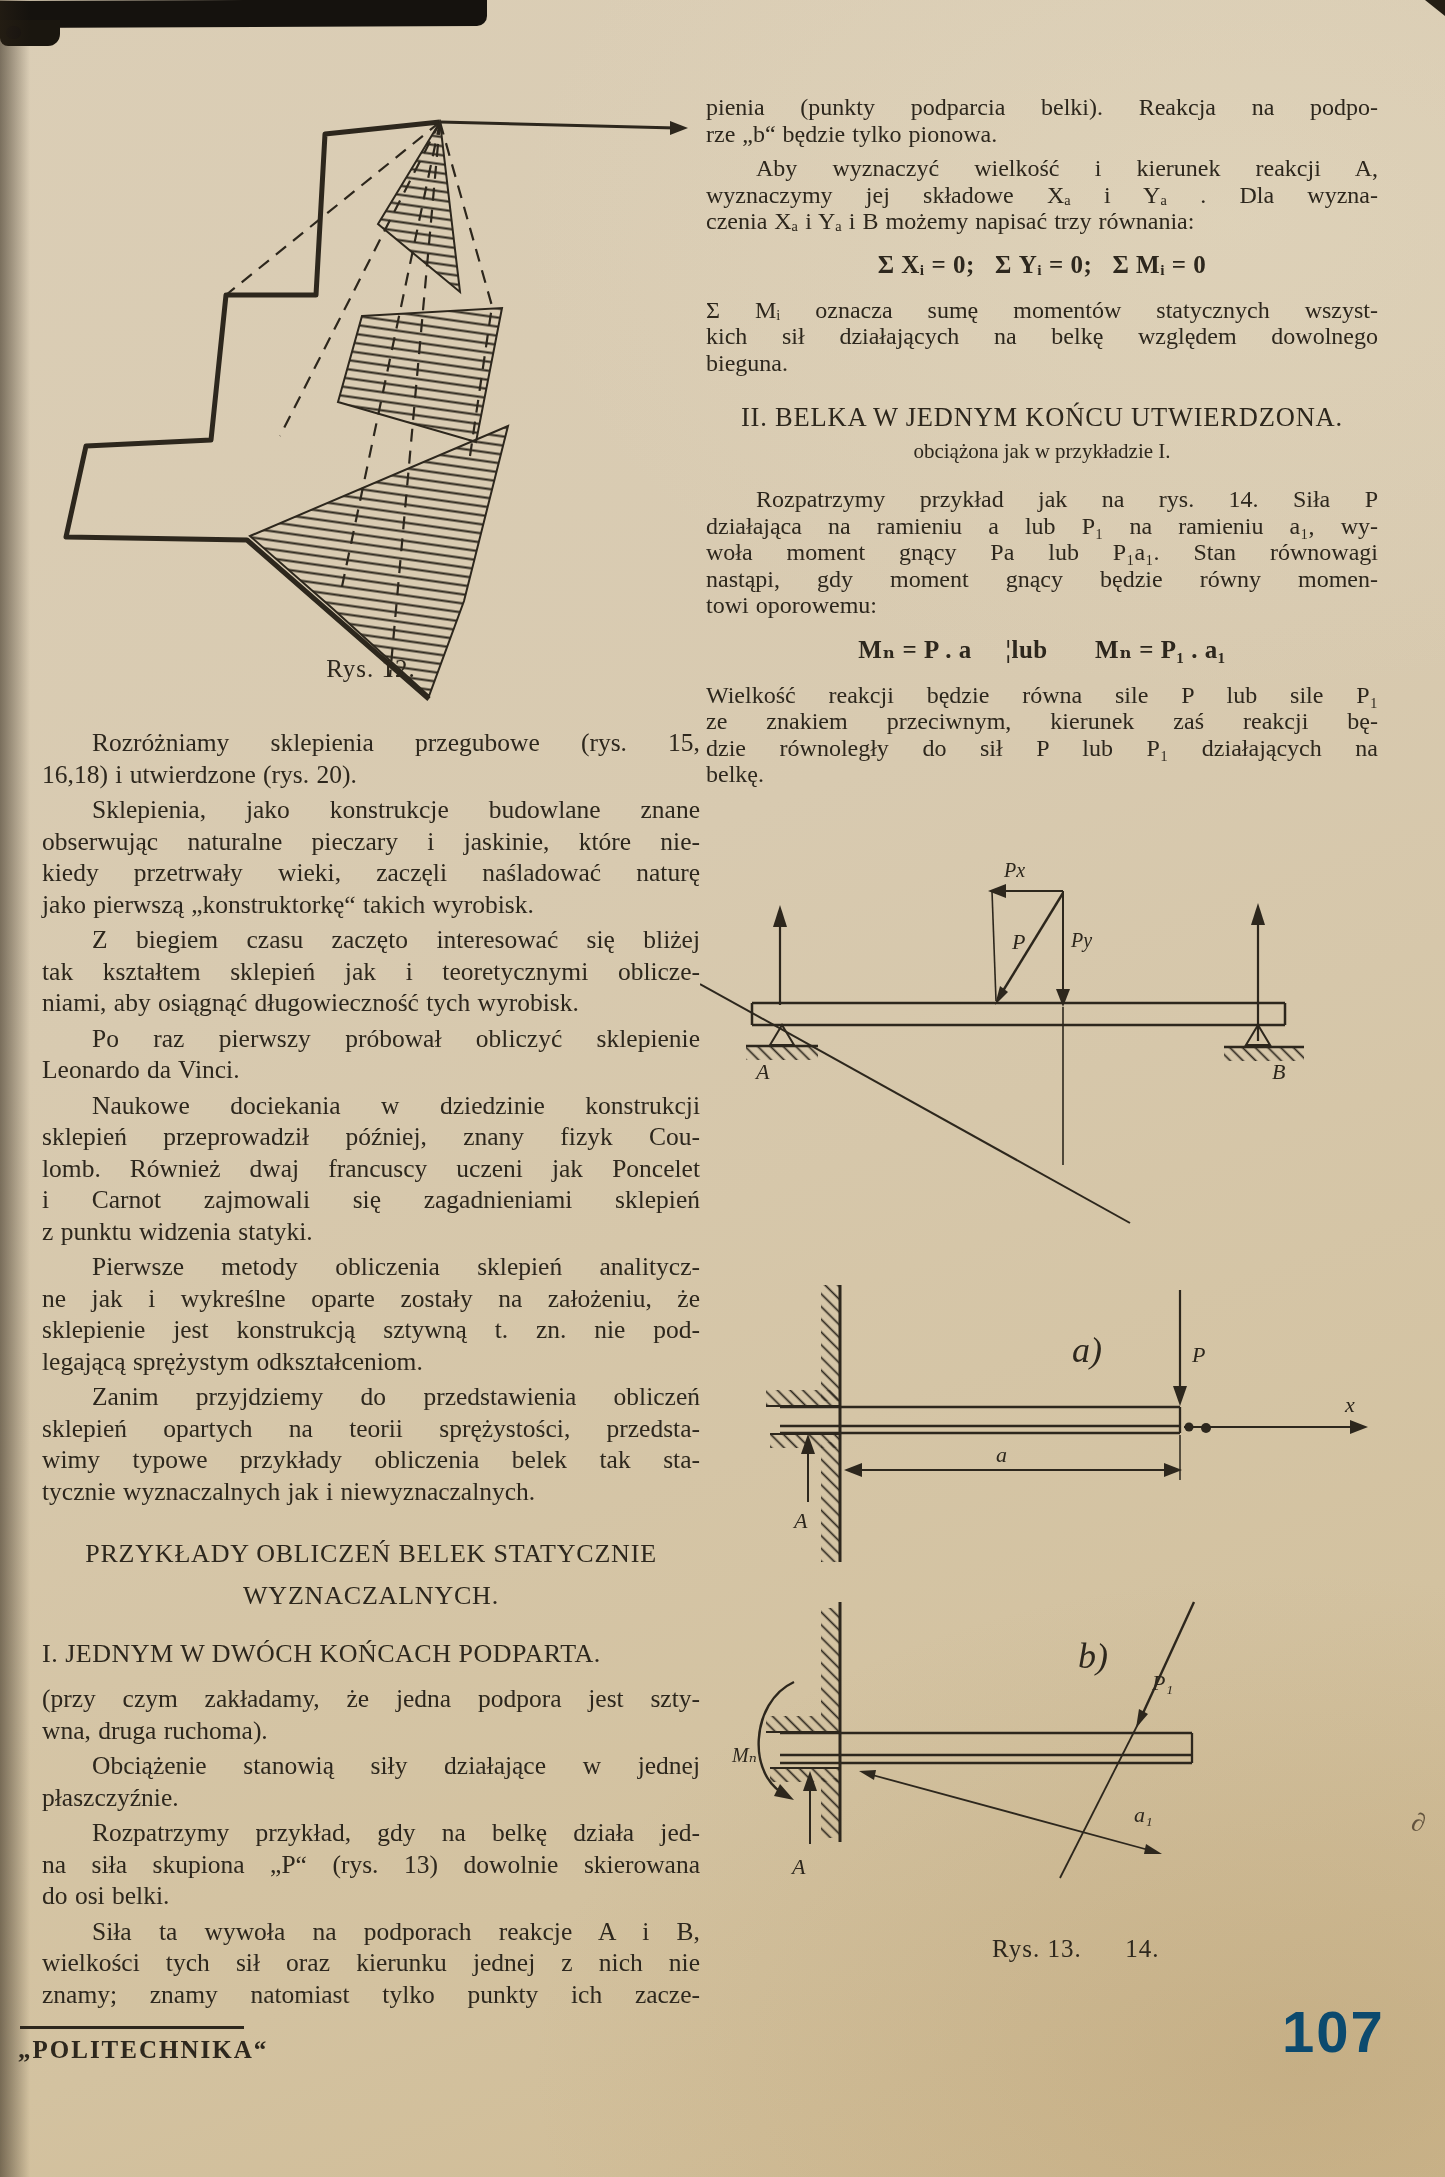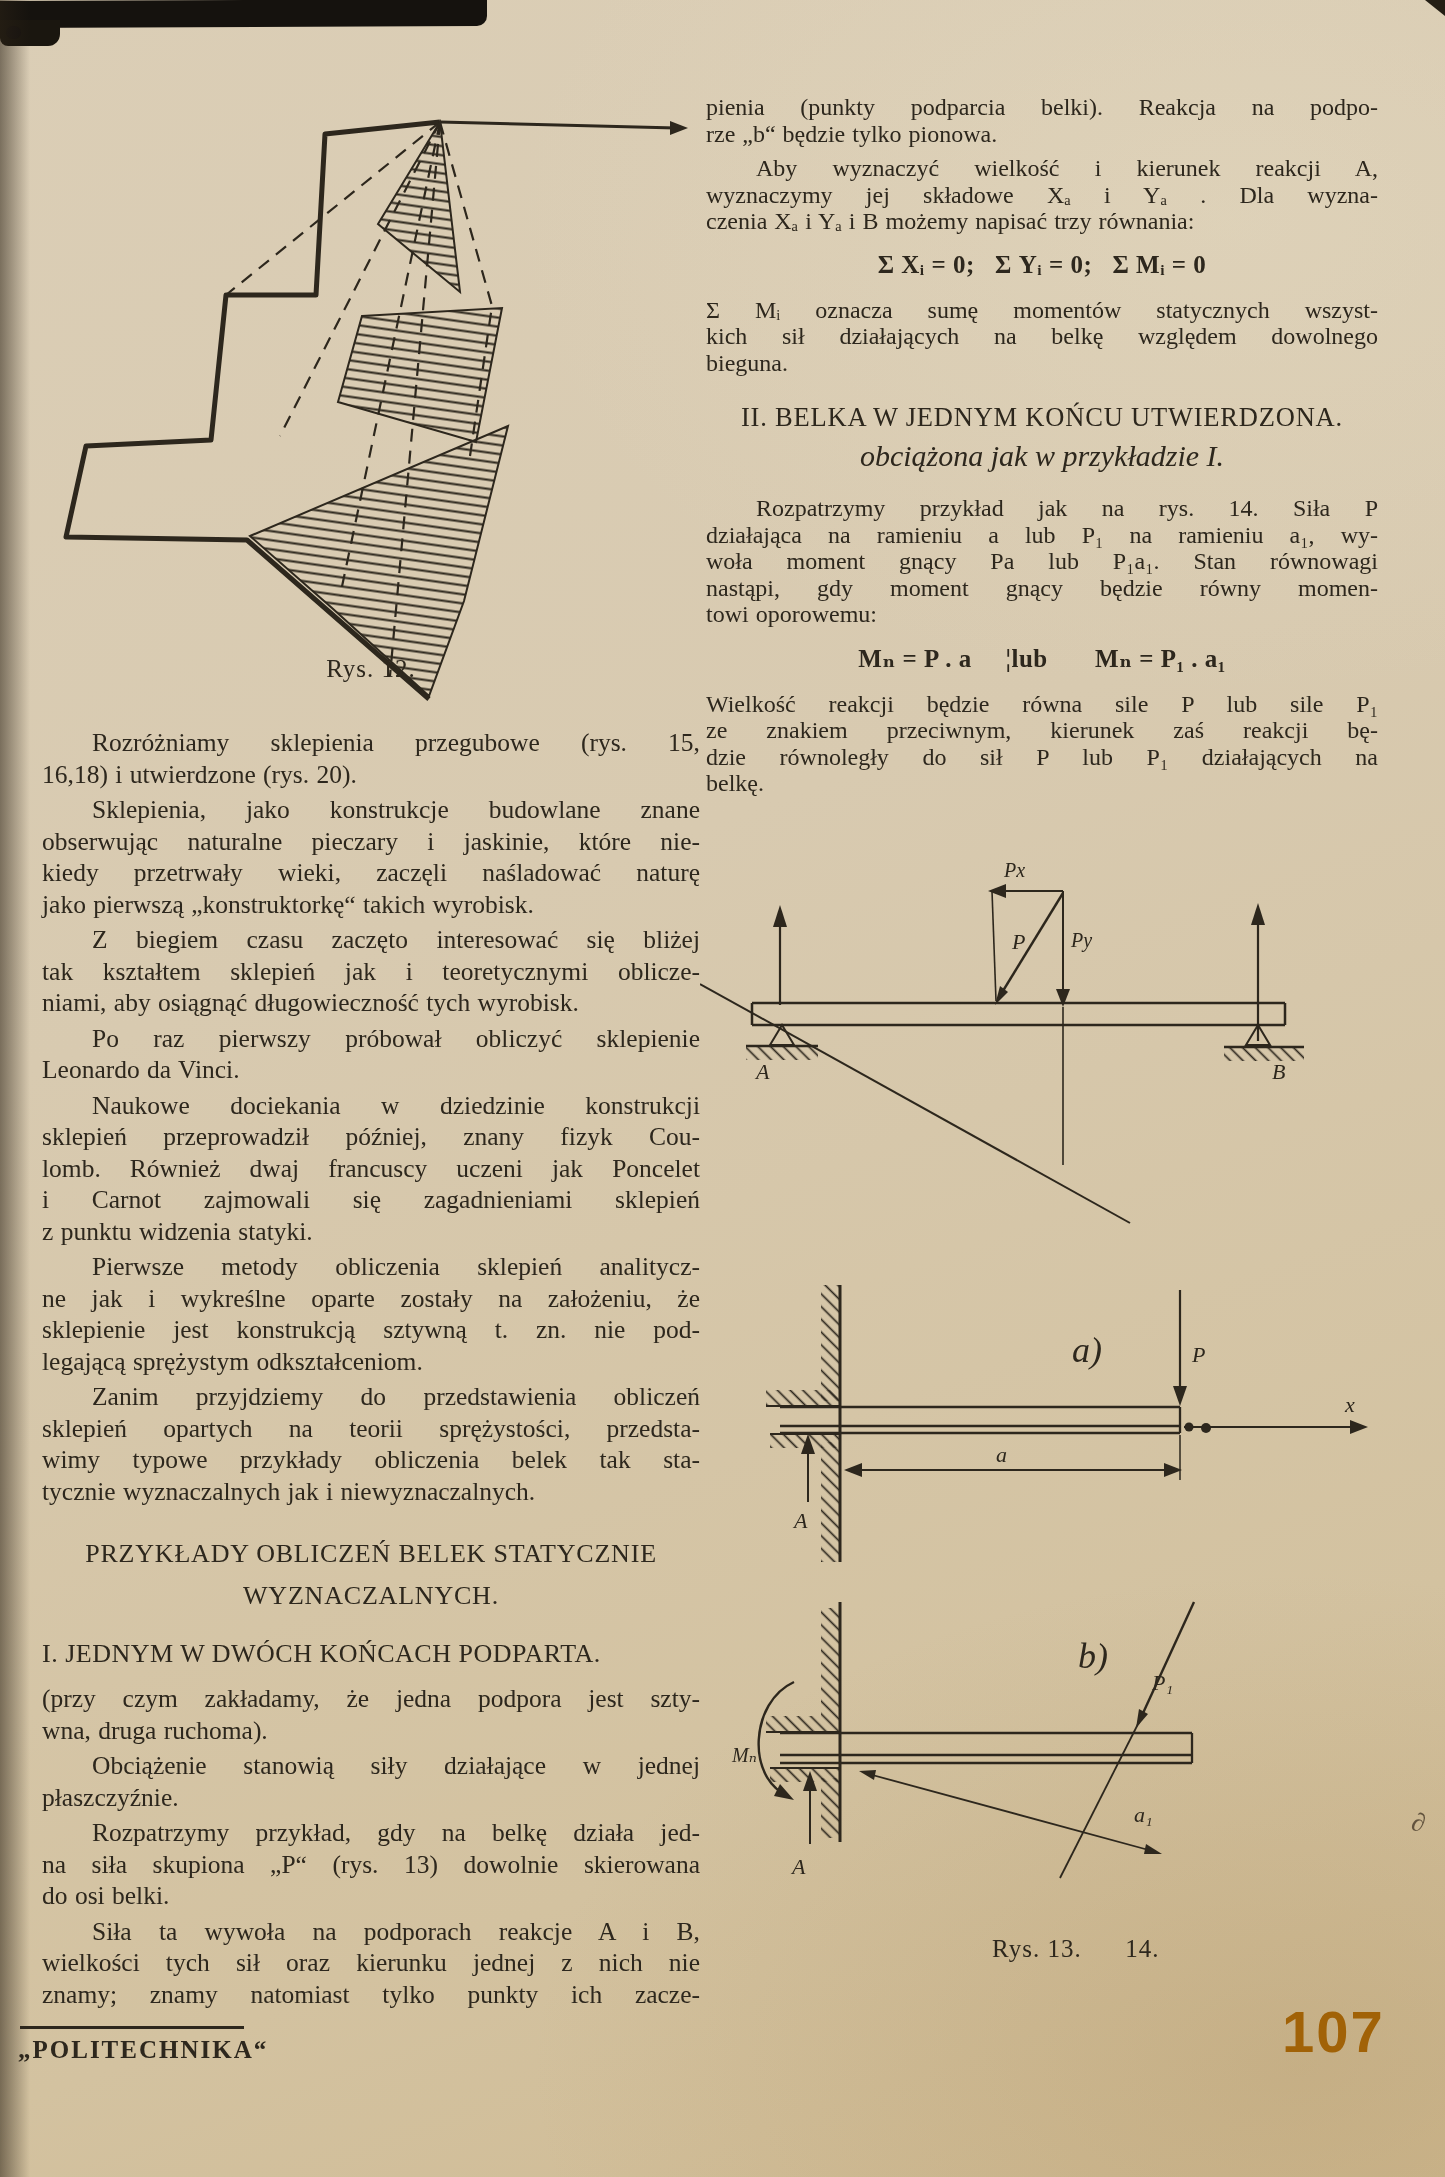--- a/index.html
+++ b/index.html
@@ -23,33 +23,33 @@
   .col{position:absolute;}
   .col-left{left:42px;top:727px;width:658px;}
   .col-right{left:706px;top:94px;width:672px;}
   .para{font-size:25.5px;line-height:31.5px;margin:0 0 4px 0;word-spacing:1px;}
   .col-right .para{font-size:24px;line-height:26.5px;margin-bottom:8px;}
   .tline{text-align:justify;text-align-last:justify;}
   .tline-last{text-align-last:left;}
   .para.indent .tline:first-child{text-indent:50px;}
   .equation{white-space:pre;text-align:center;font-weight:bold;font-size:25px;letter-spacing:.5px;margin:16px 0 18px 0;}
   .h-caps{text-align:center;font-size:26.5px;letter-spacing:.8px;margin:26px 0 6px 0;}
-  .h-sub{text-align:center;font-size:30px;margin:4px 0 22px 0;font-style:italic;}
+  .h-sub{text-align:center;font-size:21px;margin:4px 0 22px 0;}
   .col-left .h-caps{font-size:26px;line-height:42px;margin:26px 0 10px 0;}
   .h-left{font-size:26px;letter-spacing:.5px;margin:22px 0 14px 0;}
   .fig{position:absolute;color:#2d271d;}
   .fig-caption{position:absolute;font-size:25px;letter-spacing:1px;white-space:pre;}
   .cap12{left:42px;top:655px;width:658px;text-align:center;}
   .cap1314{left:992px;top:1935px;}
   svg text{font-family:"Liberation Serif","DejaVu Serif",serif;font-style:italic;font-size:22px;fill:#2d271d;}
   svg text.tag{font-size:36px;}
   svg text.sm{font-size:20px;}
   .footer-rule{position:absolute;left:20px;top:2026px;width:224px;height:3px;background:#2d271d;}
   .journal{position:absolute;left:18px;top:2036px;font-size:25px;font-weight:600;letter-spacing:2px;}
-  .page-num{position:absolute;left:1282px;top:1998px;font-family:"Liberation Sans","DejaVu Sans",sans-serif;font-weight:bold;font-size:58px;letter-spacing:2px;color:#a16207;}
+  .page-num{position:absolute;left:1282px;top:1998px;font-family:"Liberation Sans","DejaVu Sans",sans-serif;font-weight:bold;font-size:58px;letter-spacing:2px;color:#0c4a6e;}
 </style>
 </head>
 <body>
 
 <div>
 
   <div class="edge-top"></div>
   <div class="edge-top2"></div>
   <div class="edge-dot"></div>
   <div class="edge-left"></div>

